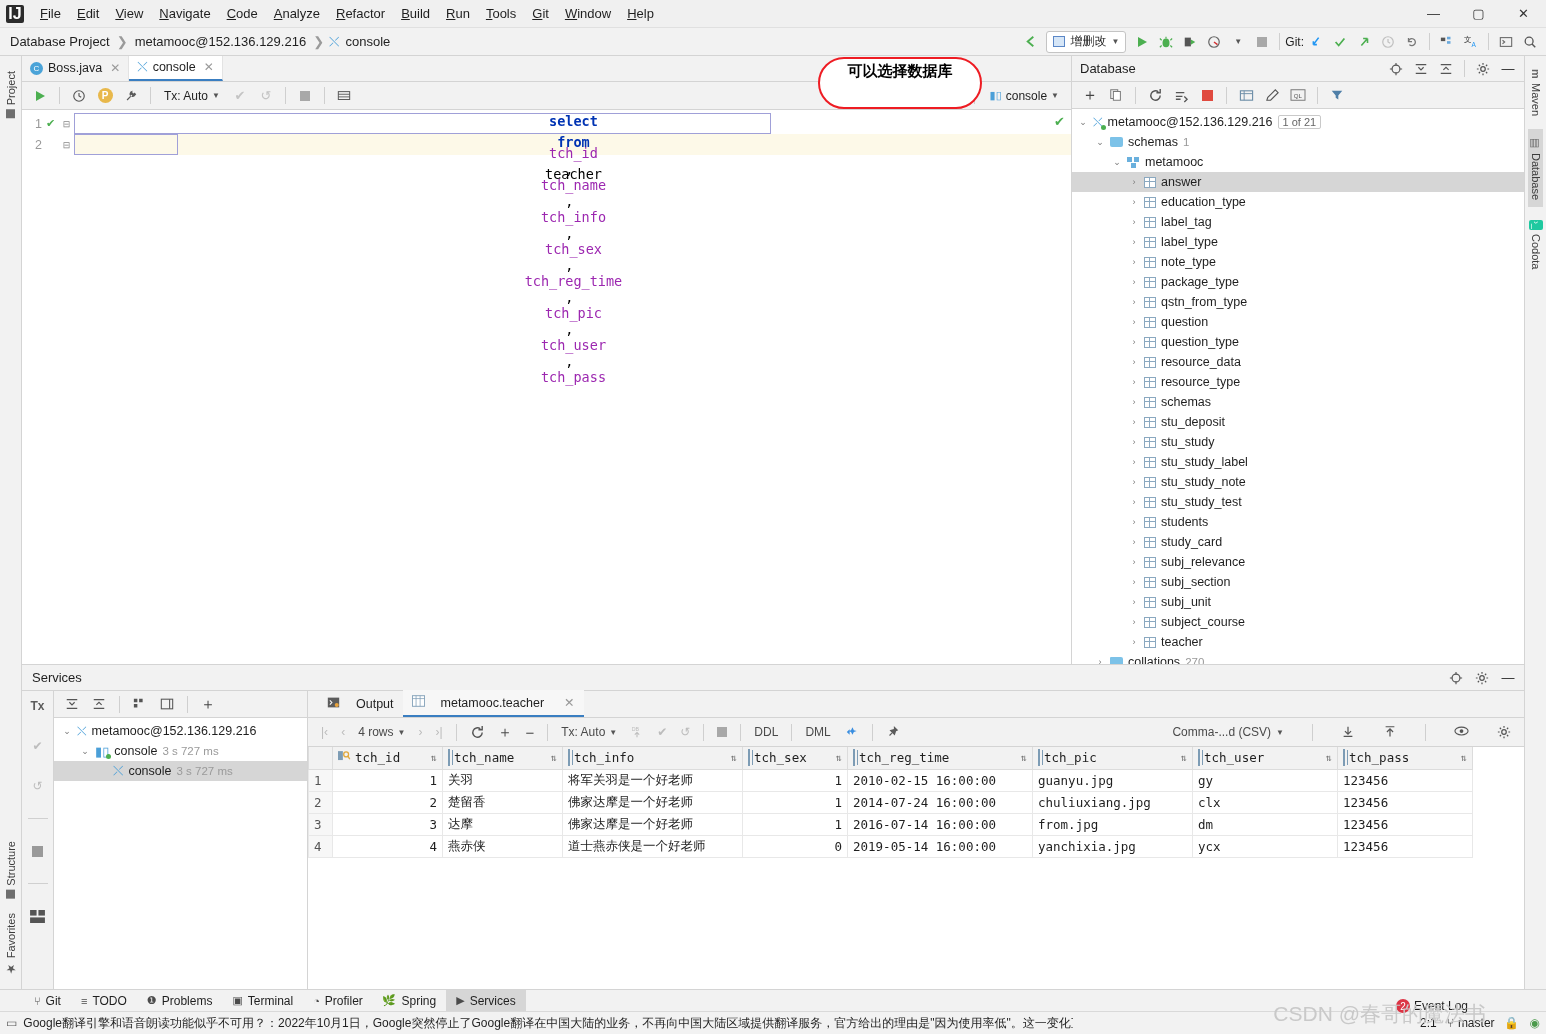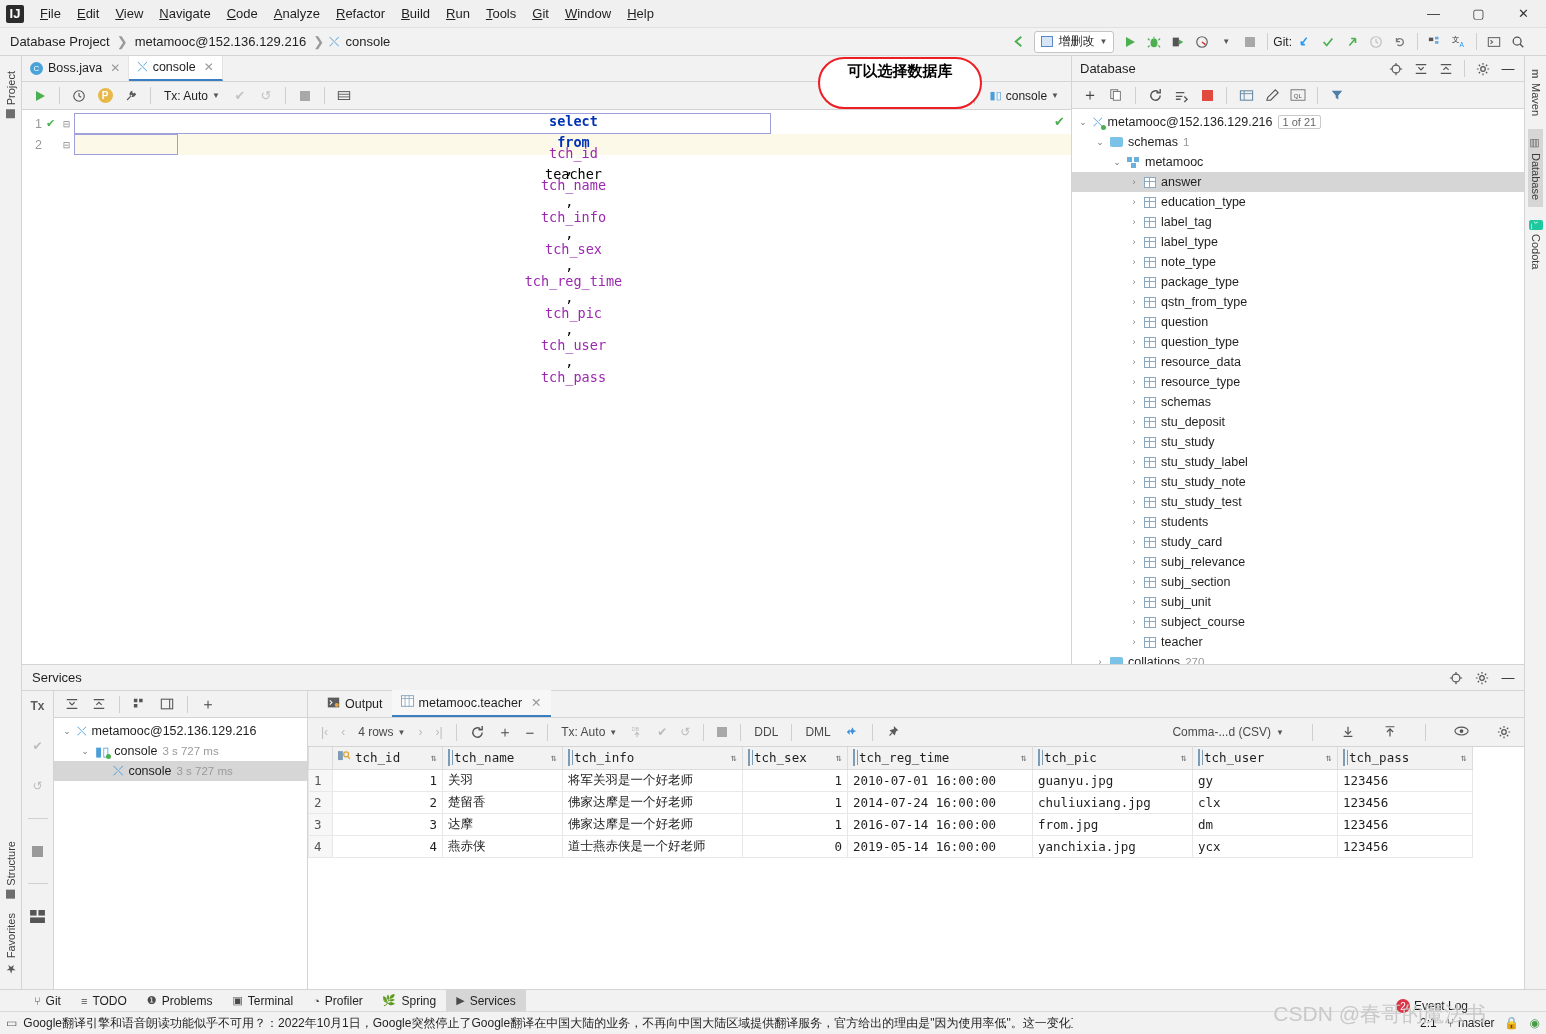--- a/index.html
+++ b/index.html
@@ -14,40 +14,40 @@
   }
   .mono { font-family:"DejaVu Sans Mono","Liberation Mono", monospace;flex-direction:column; }
 
   
   #titlebar {
     height:28px; background:#f0f0f0; display:flex; align-items:center;
     border-bottom:1px solid #e0e0e0; position:relative;
   }
   #app-logo {
     width:18px;height:18px;margin:0 8px 0 6px;background:#2b2b2b;color:#fff;
-    font-size:13px;font-weight:bold;display:flex;align-items:center;justify-content:center;
+    font-size:16px;font-weight:bold;display:flex;align-items:center;justify-content:center;
     border-radius:2px;
   }
   .menu-item { padding:3px 8px; font-size:13px; cursor:default; }
   .menu-item u { text-decoration:underline; }
   #win-title {
     position:absolute; left:0; right:0; text-align:center; font-size:13px; color:#3c3c3c;
     pointer-events:none;
   }
   #win-controls { margin-left:auto; display:flex; z-index:3; }
   .wbtn { width:45px;height:28px;display:flex;align-items:center;justify-content:center;font-size:13px;color:#333; }
 
   
   #navbar {
     height:28px; background:#f2f2f2; display:flex; align-items:center;
     border-bottom:1px solid #d4d4d4; padding-left:8px; position:relative;
   }
   .crumb { font-size:13px; color:#1f1f1f; padding:0 2px; }
   .crumb-sep { color:#9a9a9a; padding:0 5px; font-size:13px; }
-  #navbar-right { margin-left:auto; display:flex; align-items:center; height:28px; padding-right:16px; }
+  #navbar-right { margin-left:auto; display:flex; align-items:center; height:28px; padding-right:4px; }
   .tb-ico { width:24px;height:24px;display:flex;align-items:center;justify-content:center;font-size:13px; }
   .tb-sep { width:1px;height:17px;background:#cfcfcf;margin:0 5px; }
   #runconfig {
     display:flex;align-items:center;gap:5px;height:22px;padding:0 6px;
     border:1px solid #c4c4c4;background:#fff;border-radius:3px;font-size:12px;margin:0 4px;
   }
   .sq-ico { width:12px;height:11px;border:1.4px solid #5b87c7;background:#d6e6f7; display:inline-block;}
   .tri-green { width:0;height:0;border-left:9px solid #4caf50;border-top:5.5px solid transparent;border-bottom:5.5px solid transparent; }
   .caret { font-size:8px; color:#555; }
 
@@ -159,21 +159,21 @@
   .vt.dim { color:#bdbdbd; }
   .vhr { width:20px;height:1px;background:#d0d0d0;margin:3px 0; }
   #svc-tree { width:254px; background:#fff; border-right:1px solid #d4d4d4; flex:none; display:flex; flex-direction:column; }
   #svc-tree-tools { height:27px; background:#f2f2f2; display:flex; align-items:center; gap:3px; padding-left:6px;
                     border-bottom:1px solid #d4d4d4; }
   .stnode { height:20px; display:flex; align-items:center; gap:5px; font-size:12.5px; white-space:nowrap; }
   .stnode.sel { background:#d6d6d6; }
   .ms { color:#9a9a9a; font-size:11.5px; }
   #svc-right { flex:1; display:flex; flex-direction:column; min-width:0; background:#fff; }
   #res-tabs { height:27px; background:#f2f2f2; display:flex; align-items:flex-end; border-bottom:1px solid #d4d4d4; padding-left:10px; }
-  .rtab { height:27px; display:flex; align-items:center; gap:5px; padding:0 9px; font-size:12.5px; }
+  .rtab { height:27px; display:flex; align-items:center; gap:16px; padding:0 9px; font-size:12.5px; }
   .rtab.active { border-bottom:2px solid #3a7ec1; background:#f7f7f7; }
   #res-toolbar { height:29px; background:#f2f2f2; display:flex; align-items:center; gap:3px; padding-left:8px;
                  border-bottom:1px solid #d4d4d4; }
   #res-toolbar-right { margin-left:auto; display:flex; align-items:center; gap:18px; padding-right:8px; }
   .rbtn { height:22px; display:flex; align-items:center; justify-content:center; padding:0 5px; font-size:12px; color:#4a4a4a; }
   .rbtn.dim { color:#bcbcbc; }
 
   
   #grid-wrap { flex:1; overflow:hidden; background:#fff; }
   table.rgrid { border-collapse:collapse; font-size:12.5px; table-layout:fixed; }
@@ -964,21 +964,21 @@
                     </th>
                   </tr>
                 </thead>
               <tbody id="grid-body">
                   <tr>
                     <td class="rownum">1</td>
                     <td class="num">1</td>
                     <td>关羽</td>
                     <td>将军关羽是一个好老师</td>
                     <td class="num">1</td>
-                    <td>2010-07-01 16:00:00</td>
+                    <td>2010-02-15 16:00:00</td>
                     <td>guanyu.jpg</td>
                     <td>gy</td>
                     <td>123456</td>
                   </tr>
                   <tr>
                     <td class="rownum">2</td>
                     <td class="num">2</td>
                     <td>楚留香</td>
                     <td>佛家达摩是一个好老师</td>
                     <td class="num">1</td>

